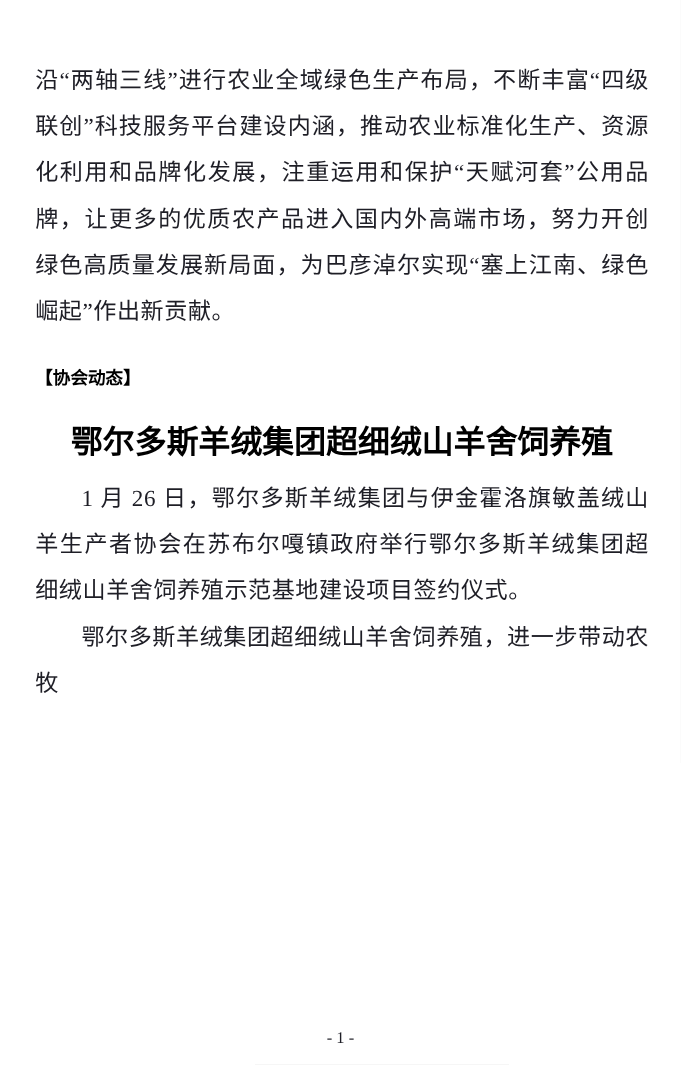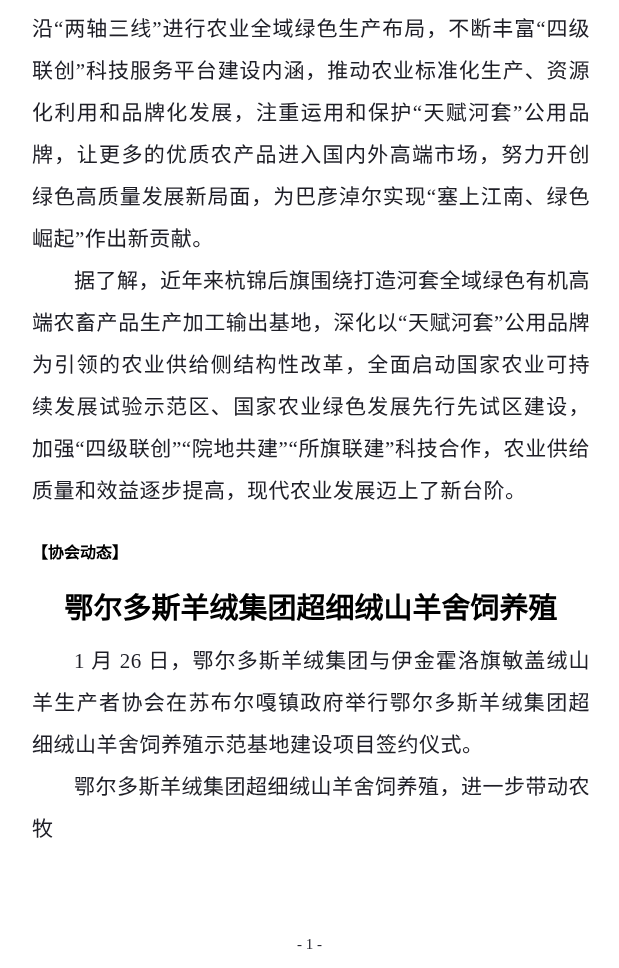--- a/index.html
+++ b/index.html
@@ -14,20 +14,21 @@
     width: 619px;
     height: 968px;
     margin: 0 auto;
     background: var(--bg-color);
     color: var(--text-color);
     font-family: "Liberation Serif", "DejaVu Serif", serif;
     overflow: hidden;
   }
   .content {
     padding: 8px 29px 0 32px;
+    margin-top: 44px;
   }
   .body-para {
     font-size: 21px;
     line-height: 42px;
     text-align: justify;
     letter-spacing: 0.5px;
   }
   .body-para.indent {
     text-indent: 2em;
   }
@@ -45,21 +46,21 @@
     line-height: 30px;
     color: var(--title-color);
   }
   .article-title {
     margin-top: 14px;
     text-align: center;
     font-weight: bold;
     font-size: 29px;
     line-height: 58px;
     color: var(--title-color);
-    font-family: Liberation Mono, monospace;
+    font-family: Liberation Serif, serif;
   }
   .page-number {
     position: absolute;
     bottom: 14px;
     left: 0;
     width: 100%;
     text-align: center;
     font-size: 15px;
     line-height: 20px;
     color: var(--text-color);
@@ -67,21 +68,20 @@
   }
 </style>
 </head>
 <body>
 
 <div class="page">
   <div class="content">
 
     <p class="body-para">沿“两轴三线”进行农业全域绿色生产布局，不断丰富“四级联创”科技服务平台建设内涵，推动农业标准化生产、资源化利用和品牌化发展，注重运用和保护“天赋河套”公用品牌，让更多的优质农产品进入国内外高端市场，努力开创绿色高质量发展新局面，为巴彦淖尔实现“塞上江南、绿色崛起”作出新贡献。</p>
 
-    <p class="body-para indent">据了解，近年来杭锦后旗围绕打造河套全域绿色有机高端农畜产品生产加工输出基地，深化以“天赋河套”公用品牌为引领的农业供给侧结构性改革，全面启动国家农业可持续发展试验示范区、国家农业绿色发展先行先试区建设，加强“四级联创”“院地共建”“所旗联建”科技合作，农业供给质量和效益逐步提高，现代农业发展迈上了新台阶。</p>
 
 
     <div class="section-header">【协会动态】</div>
 
     <div class="article-title">
       <div>鄂尔多斯羊绒集团超细绒山羊舍饲养殖</div>
     </div>
 
     <p class="body-para indent">1 月 26 日，鄂尔多斯羊绒集团与伊金霍洛旗敏盖绒山羊生产者协会在苏布尔嘎镇政府举行鄂尔多斯羊绒集团超细绒山羊舍饲养殖示范基地建设项目签约仪式。</p>
 

